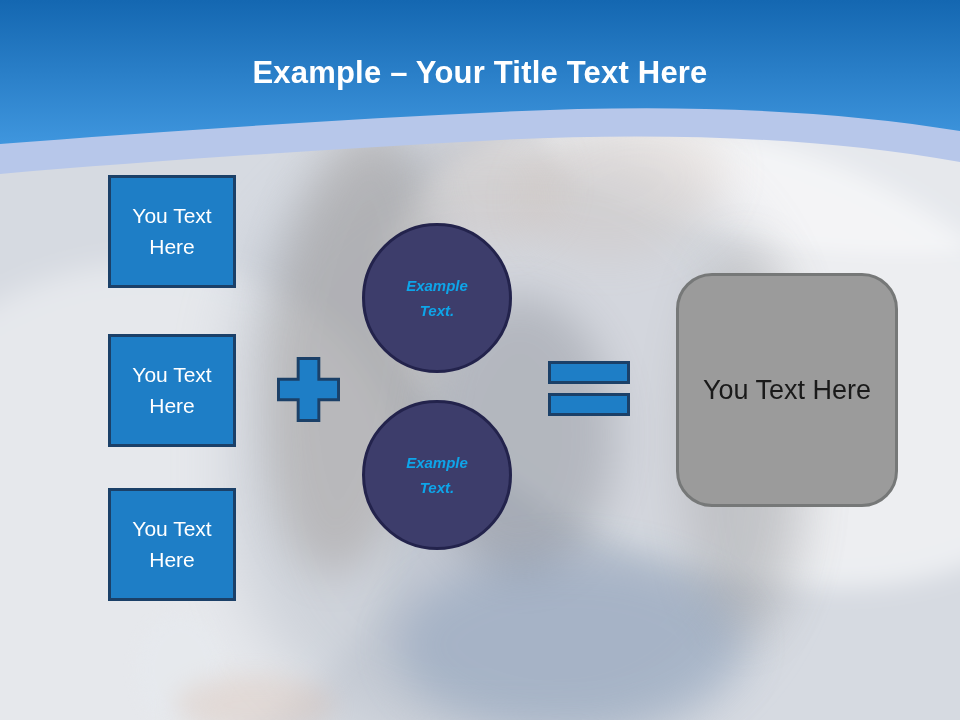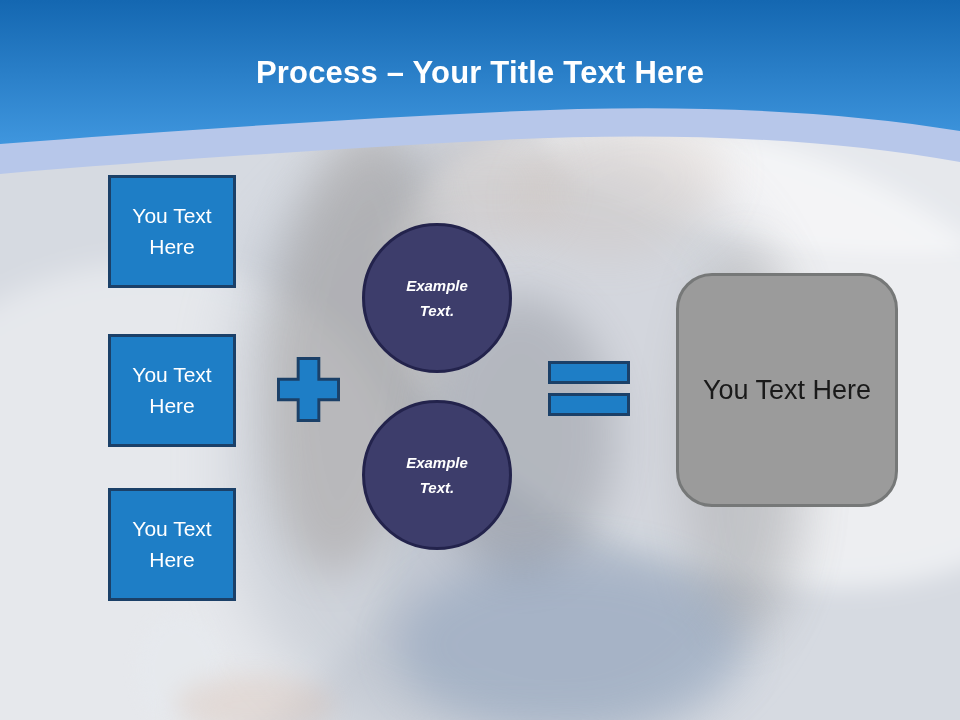--- a/index.html
+++ b/index.html
@@ -56,21 +56,21 @@
   .ibox3{top:488px;}
   .ibox-label{display:block;width:100px;}
   .plus{position:absolute;left:277px;top:357px;width:63px;height:65px;z-index:5;display:block;}
   .plus-path{fill:var(--shape-blue,#1E7EC6);stroke:var(--shape-border,#1B4068);stroke-width:3;}
   .circle{
     position:absolute;left:362px;width:150px;height:150px;z-index:5;
     background:var(--circle-fill,#3D3D6B);
     border:3px solid var(--circle-border,#23234C);
     border-radius:50%;box-sizing:border-box;
     display:flex;align-items:center;justify-content:center;text-align:center;
-    color:#ffffff;font-size:15px;font-weight:700;font-style:italic;line-height:1.7;
+    color:#0ea5e9;font-size:15px;font-weight:700;font-style:italic;line-height:1.7;
   }
   .circle1{top:223px;}
   .circle2{top:400px;}
   .circle-label{display:block;width:90px;}
   .equals{position:absolute;left:548px;top:361px;z-index:5;display:flex;flex-direction:column;gap:9px;}
   .eq-bar{
     width:82px;height:23px;box-sizing:border-box;
     background:var(--shape-blue,#1E7EC6);
     border:3px solid var(--shape-border,#1B4068);
   }
@@ -109,21 +109,21 @@
     <defs>
       <linearGradient id="hdrGrad" x1="0" y1="0" x2="0" y2="1">
         <stop offset="0%" class="hdr-stop-top"></stop>
         <stop offset="100%" class="hdr-stop-bottom"></stop>
       </linearGradient>
     </defs>
     <path class="band-path" d="M0 0 H960 V162 C820 137 660 132 500 140 C330 149 150 161 0 174 Z"></path>
     <path class="blue-path" d="M0 0 H960 V131 C820 108 660 104 500 112 C330 120 150 132 0 144 Z"></path>
   </svg>
 
-  <div class="title"><span class="title-bold">Process</span><span class="title-rest"> – Your Title Text Here</span></div>
+  <div class="title"><span class="title-bold">Example</span><span class="title-rest"> – Your Title Text Here</span></div>
 
   <div class="ibox ibox1">
     <span class="ibox-label">You Text Here</span>
   </div>
   <div class="ibox ibox2">
     <span class="ibox-label">You Text Here</span>
   </div>
   <div class="ibox ibox3">
     <span class="ibox-label">You Text Here</span>
   </div>

